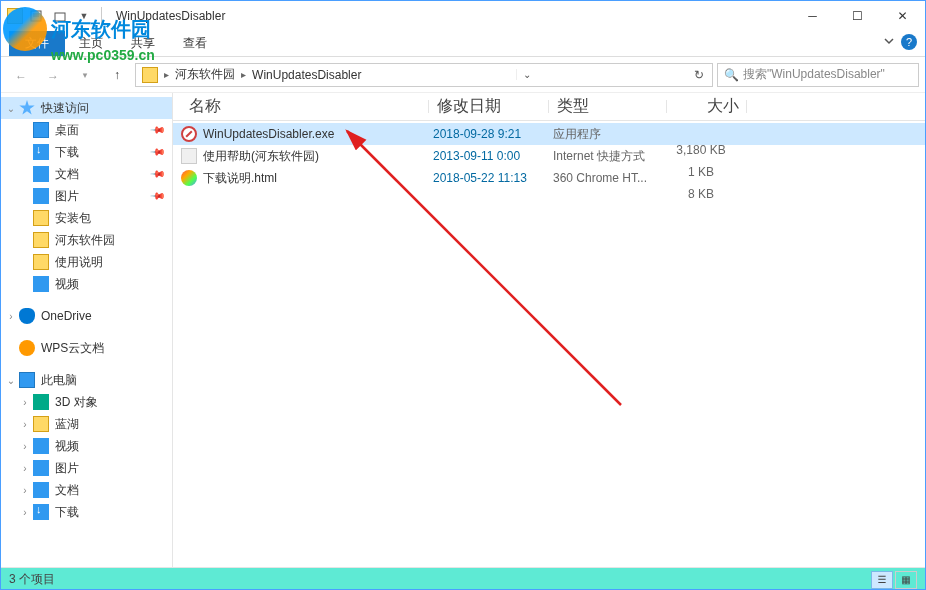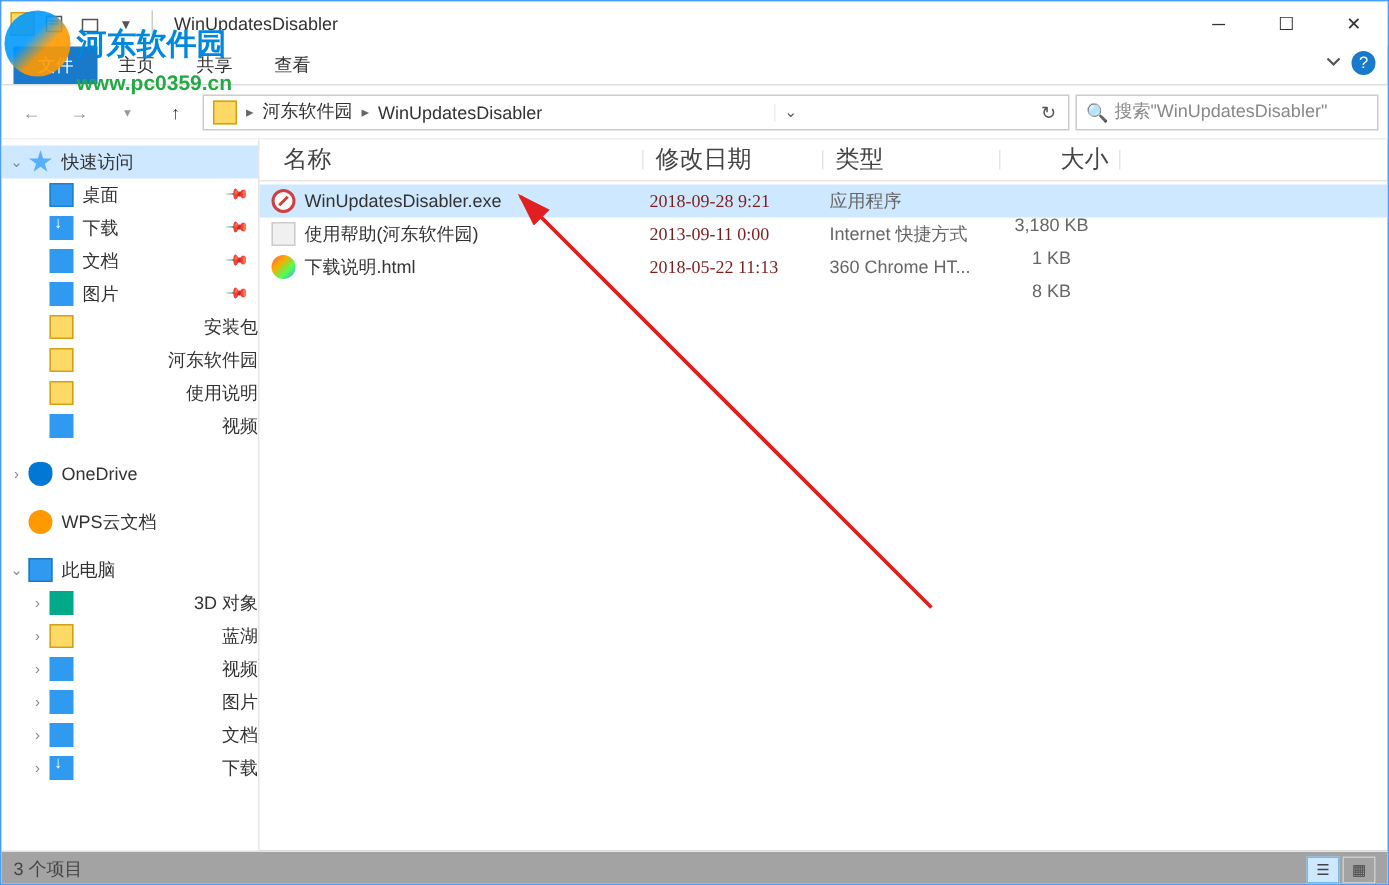--- a/index.html
+++ b/index.html
@@ -42,21 +42,21 @@
     .searchbox { width: 202px; height: 24px; border: 1px solid #ccc; display: flex; align-items: center; padding: 0 6px; color: #888; }
     .searchbox .si { margin-right: 4px; }
 
     
     .main { display: flex; height: calc(590px - 30px - 26px - 36px - 24px); }
 
     
     .sidebar { width: 172px; border-right: 1px solid #e5e5e5; overflow-y: auto; padding-top: 4px; background: #fff; }
     .tree-item { display: flex; align-items: center; height: 22px; padding-left: 18px; font-size: 12px; color: #333; position: relative; }
     .tree-item.active { background: #cde8ff; }
-    .tree-item.lvl1 { padding-left: 32px; justify-content: space-between; }
+    .tree-item.lvl1 { padding-left: 32px; }
     .tree-item .expand { position: absolute; left: 4px; color: #888; font-size: 10px; width: 12px; text-align: center; }
     .tree-item.lvl1 .expand { left: 18px; }
     .tree-icon { width: 16px; height: 16px; margin-right: 6px; flex-shrink: 0; }
     .ic-star { background: #57b0ff; clip-path: polygon(50% 0%, 61% 35%, 98% 35%, 68% 57%, 79% 91%, 50% 70%, 21% 91%, 32% 57%, 2% 35%, 39% 35%); }
     .ic-desktop { background: #3099f0; border: 1px solid #2080d0; }
     .ic-download { background: #3099f0; position: relative; }
     .ic-download::after { content: "↓"; position: absolute; color: #fff; font-size: 11px; left: 3px; top: -1px; }
     .ic-docs { background: #3099f0; }
     .ic-pics { background: #3099f0; }
     .ic-folder { background: #ffd966; border: 1px solid #d4a017; }
@@ -80,29 +80,29 @@
 
     .filelist { flex: 1; padding-top: 2px; }
     .file-row { display: flex; align-items: center; height: 22px; padding-left: 8px; font-size: 12px; color: #333; }
     .file-row.selected { background: #cde8ff; }
     .file-icon { width: 16px; height: 16px; margin-right: 6px; flex-shrink: 0; }
     .ic-exe { border: 2px solid #d04040; border-radius: 50%; position: relative; background: #fff; }
     .ic-exe::after { content: ""; position: absolute; left: 2px; top: 5px; width: 8px; height: 2px; background: #d04040; transform: rotate(-45deg); }
     .ic-url { background: #f0f0f0; border: 1px solid #ccc; }
     .ic-html { background: linear-gradient(135deg, #ff5050, #ffaa00, #50ff50, #5099ff); border-radius: 50%; }
     .fc-name { width: 244px; display: flex; align-items: center; }
-    .fc-date { width: 120px; color: #7f1d1d; padding-left: 8px; font-family: Liberation Serif, serif; }
+    .fc-date { width: 120px; color: #0369a1; padding-left: 8px; }
     .fc-type { width: 118px; color: #666; padding-left: 8px; white-space: nowrap; overflow: hidden; text-overflow: ellipsis; }
     .fc-size { width: 76px; text-align: center; color: #666; margin-top: 32px; }
 
     
     .arrow { position: absolute; top: 32px; left: 168px; pointer-events: none; z-index: 50; }
 
     
-    .statusbar { height: 24px; border-top: 1px solid #e5e5e5; display: flex; align-items: center; padding: 0 8px; font-size: 12px; color: #444; background: #a3a3a3; }
+    .statusbar { height: 24px; border-top: 1px solid #e5e5e5; display: flex; align-items: center; padding: 0 8px; font-size: 12px; color: #444; background: #5eead4; }
     .status-right { margin-left: auto; display: flex; gap: 2px; }
     .view-btn { width: 22px; height: 18px; border: 1px solid #ccc; display: flex; align-items: center; justify-content: center; font-size: 10px; }
     .view-btn.active { background: #cde8ff; border-color: #7ab8e8; }
   </style>
 </head>
 <body>
 
 <div class="titlebar">
   <div class="titlebar-left">
     <div class="titlebar-icon"></div>

